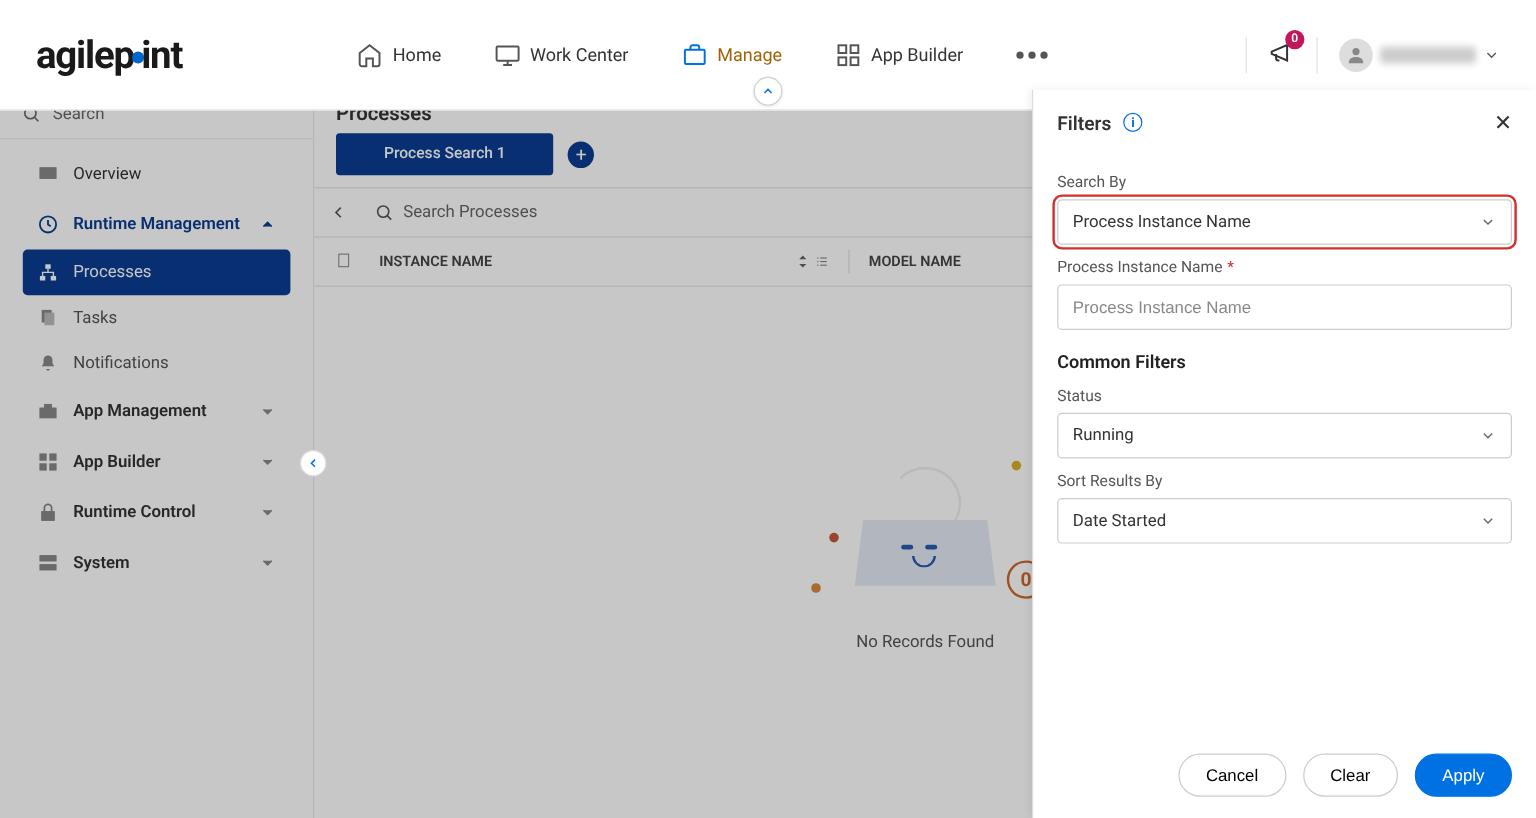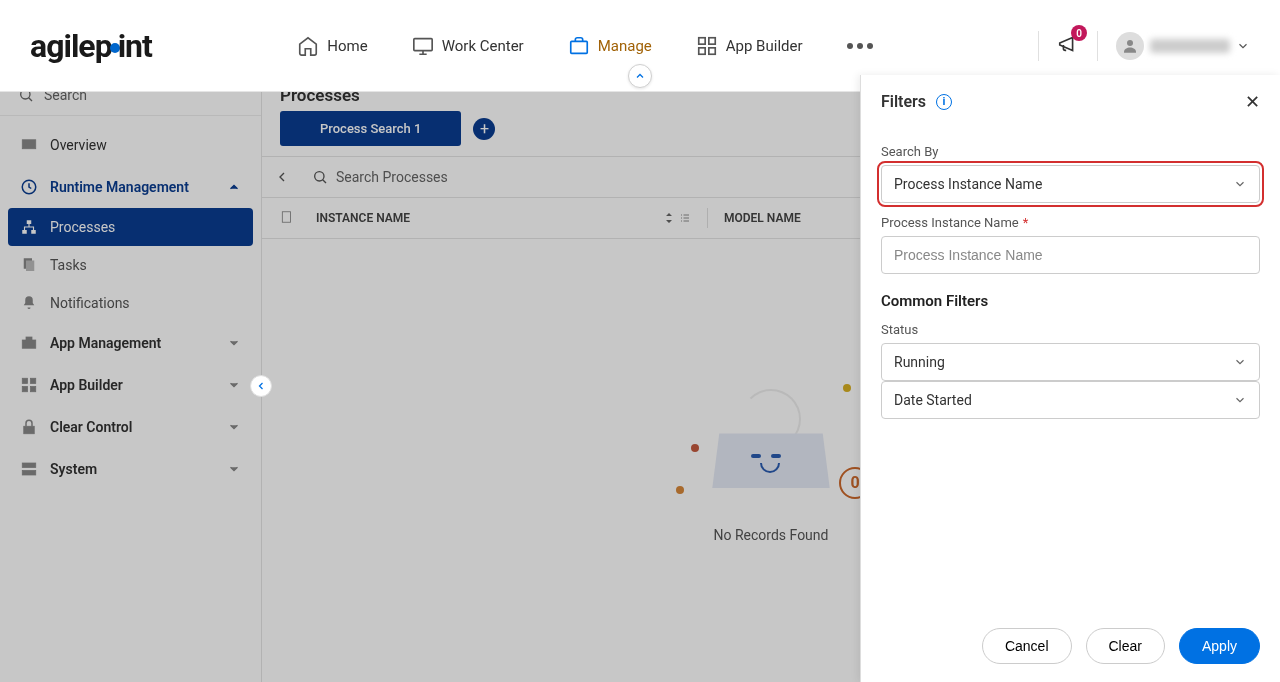--- a/index.html
+++ b/index.html
@@ -30,21 +30,21 @@
 .chevron-circle{ position:absolute; top:64px; left:50%; transform:translateX(-50%); width:24px; height:24px; background:#fff; border:1px solid #d0d0d0; border-radius:50%; display:flex; align-items:center; justify-content:center; z-index:25; box-shadow:0 1px 3px rgba(0,0,0,0.1);}
 .chevron-circle svg{width:12px;height:12px;stroke:#0071e3;}
 
 
 .workspace{ position:absolute; top:75px; left:0; right:0; bottom:0; display:flex;}
 
 
 .sidebar{ width:262px; background:#fff; border-right:1px solid #e5e5e5; display:flex; flex-direction:column; position:relative;}
 .sidebar-search{ padding:12px 18px; border-bottom:1px solid #eee; display:flex; align-items:center; gap:10px; color:#666;}
 .sidebar-search svg{width:16px;height:16px;stroke:#666;}
-.side-group{ padding:8px 0;}
+.side-group{ padding:8px 11px;}
 .side-item{ display:flex; align-items:center; gap:12px; padding:12px 20px; cursor:pointer; color:#333; font-size:14px;}
 .side-item svg{width:18px;height:18px;stroke:#888;fill:#888;}
 .side-item.expandable{ font-weight:600;}
 .side-item.expanded{ color:#0a3d91; font-weight:600;}
 .side-item.expanded svg{ stroke:#0a3d91; fill:#0a3d91;}
 .side-item .chev{ margin-left:auto; width:14px; height:14px;}
 .side-sub{ display:flex; align-items:center; gap:12px; padding:10px 20px 10px 20px; cursor:pointer; color:#555;}
 .side-sub svg{width:18px;height:18px;fill:#888;stroke:none;}
 .side-sub.active{ background:#0a3d91; color:#fff; border-radius:4px; margin:0 8px; padding-left:12px;}
 .side-sub.active svg{fill:#fff;}
@@ -250,21 +250,21 @@
         <span>App Builder</span>
         <svg class="chev" viewBox="0 0 24 24" fill="none" stroke="#888" stroke-width="2">
             <path d="M6 9l6 6 6-6"></path>
           </svg>
       </div>
       <div class="side-item expandable">
         <svg viewBox="0 0 24 24">
             <rect x="5" y="11" width="14" height="10"></rect>
             <path d="M8 11V7a4 4 0 018 0v4" fill="none" stroke="#888" stroke-width="2"></path>
           </svg>
-        <span>Clear Control</span>
+        <span>Runtime Control</span>
         <svg class="chev" viewBox="0 0 24 24" fill="none" stroke="#888" stroke-width="2">
             <path d="M6 9l6 6 6-6"></path>
           </svg>
       </div>
       <div class="side-item expandable">
         <svg viewBox="0 0 24 24">
             <rect x="3" y="4" width="18" height="6"></rect>
             <rect x="3" y="14" width="18" height="6"></rect>
           </svg>
         <span>System</span>
@@ -384,20 +384,21 @@
     <div class="label"><span>Process Instance Name</span><span class="req">*</span></div>
     <input class="text-input" placeholder="Process Instance Name" style="">
     <div class="section-title">Common Filters</div>
     <div class="label">Status</div>
     <div class="select-box">
       <span>Running</span>
       <svg viewBox="0 0 24 24" fill="none" stroke-width="2">
           <path d="M6 9l6 6 6-6"></path>
         </svg>
     </div>
+    <div class="label">Sort Results By</div>
     <div class="select-box">
       <span>Date Started</span>
       <svg viewBox="0 0 24 24" fill="none" stroke-width="2">
           <path d="M6 9l6 6 6-6"></path>
         </svg>
     </div>
   </div>
   <div class="filters-foot">
     <button class="btn">Cancel</button>
     <button class="btn">Clear</button>

